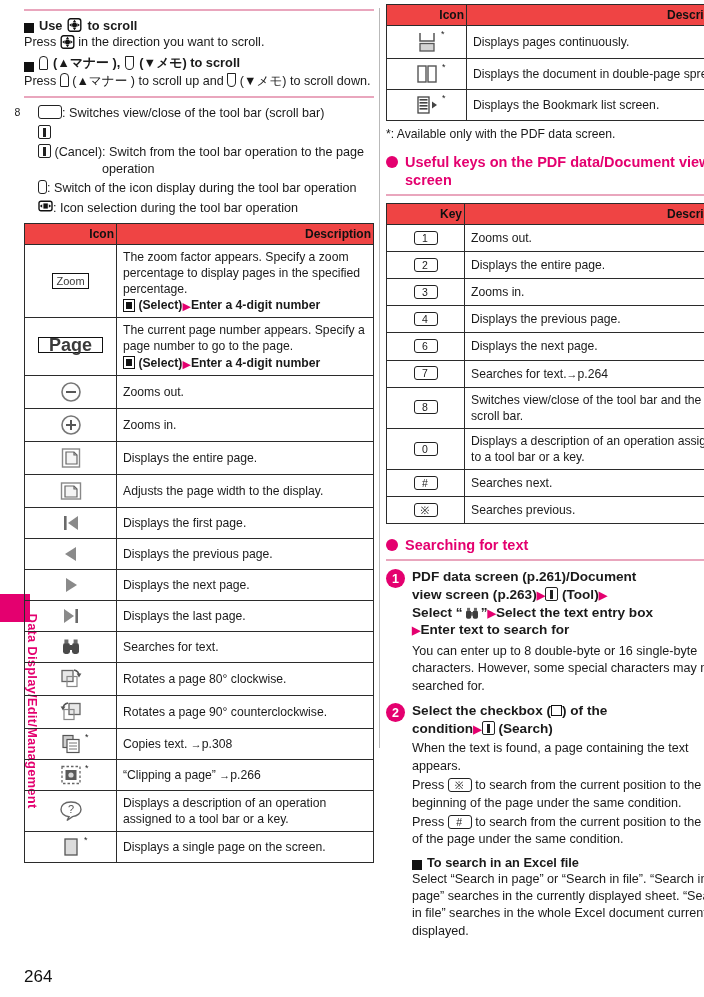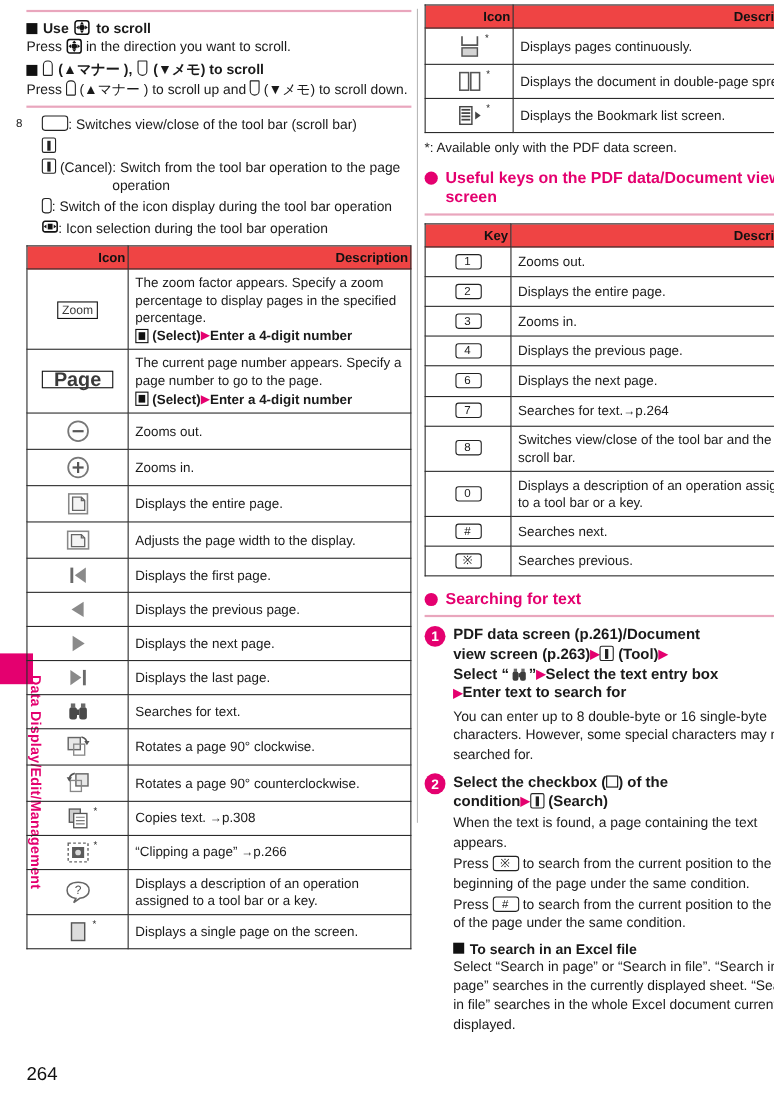--- a/index.html
+++ b/index.html
@@ -59,21 +59,21 @@
   .sec-rule {
     height:2px; background:#e9a6bd; margin:5px 0 7px 0;
   }
 
   
   p, .txt { font-size:12.6px; line-height:1.38; margin:0 0 2px 0; }
   .b { font-weight:bold; }
   .hang { padding-left:52px; text-indent:-52px; }
   .hang2 { padding-left:64px; text-indent:-64px; }
 
-  .blk-head { display:flex; align-items:center; gap:5px; font-weight:bold; font-size:12.8px; margin:4px 0 1px; }
+  .blk-head { display:flex; align-items:flex-end; gap:5px; font-weight:bold; font-size:12.8px; margin:4px 0 1px; }
   .blk-sq { width:10px; height:10px; background:#111; flex:0 0 auto; }
 
   
   .keycap {
     display:inline-block; border:1.3px solid #222; border-radius:3px;
     padding:0 6px; font-size:10.5px; line-height:12px; min-width:24px;
     text-align:center; font-family:"Liberation Sans", sans-serif;
     vertical-align:middle; background:#fff; position:relative; top:-1px;
     letter-spacing:1px;
   }
@@ -363,21 +363,21 @@
         </tr>
         <tr>
           <td class="ic">
             <svg class="gi" width="24" height="22" viewBox="0 0 24 22">
               <rect x="3" y="2.5" width="11" height="11" fill="#e8e8e8" stroke="#666" stroke-width="1.3"></rect>
               <rect x="8" y="8.5" width="10" height="10" fill="none" stroke="#888" stroke-width="1.2"></rect>
               <path d="M15 2 q5 1 5 6" fill="none" stroke="#555" stroke-width="1.6"></path>
               <path d="M20 9.6 L17.6 5.6 H22.4 Z" fill="#555"></path>
             </svg>
           </td>
-          <td>Rotates a page 90° clockwise.</td>
+          <td>Rotates a page 80° clockwise.</td>
         </tr>
         <tr>
           <td class="ic">
             <svg class="gi" width="24" height="22" viewBox="0 0 24 22">
               <rect x="10" y="2.5" width="11" height="11" fill="#e8e8e8" stroke="#666" stroke-width="1.3"></rect>
               <rect x="5" y="8.5" width="10" height="10" fill="none" stroke="#888" stroke-width="1.2"></rect>
               <path d="M9 2 q-5 1 -5 6" fill="none" stroke="#555" stroke-width="1.6"></path>
               <path d="M4 9.6 L1.6 5.6 H6.4 Z" fill="#555"></path>
             </svg>
           </td>

